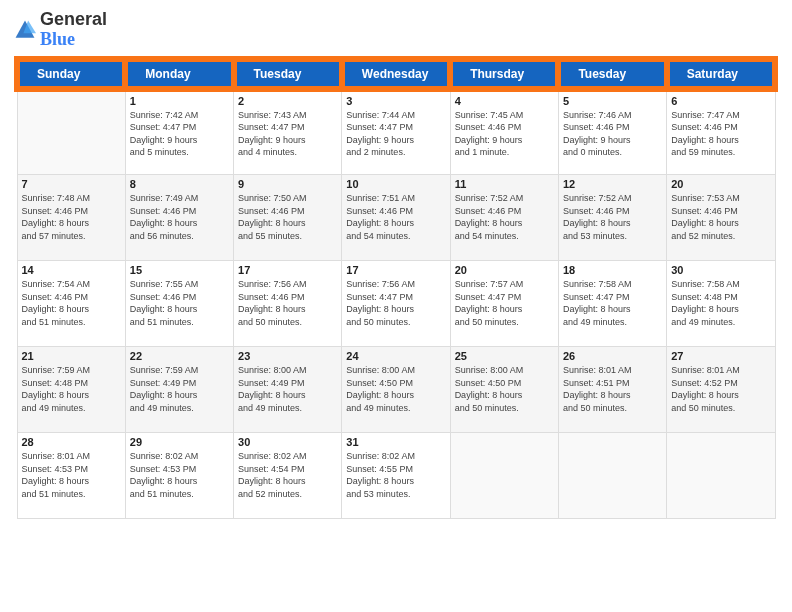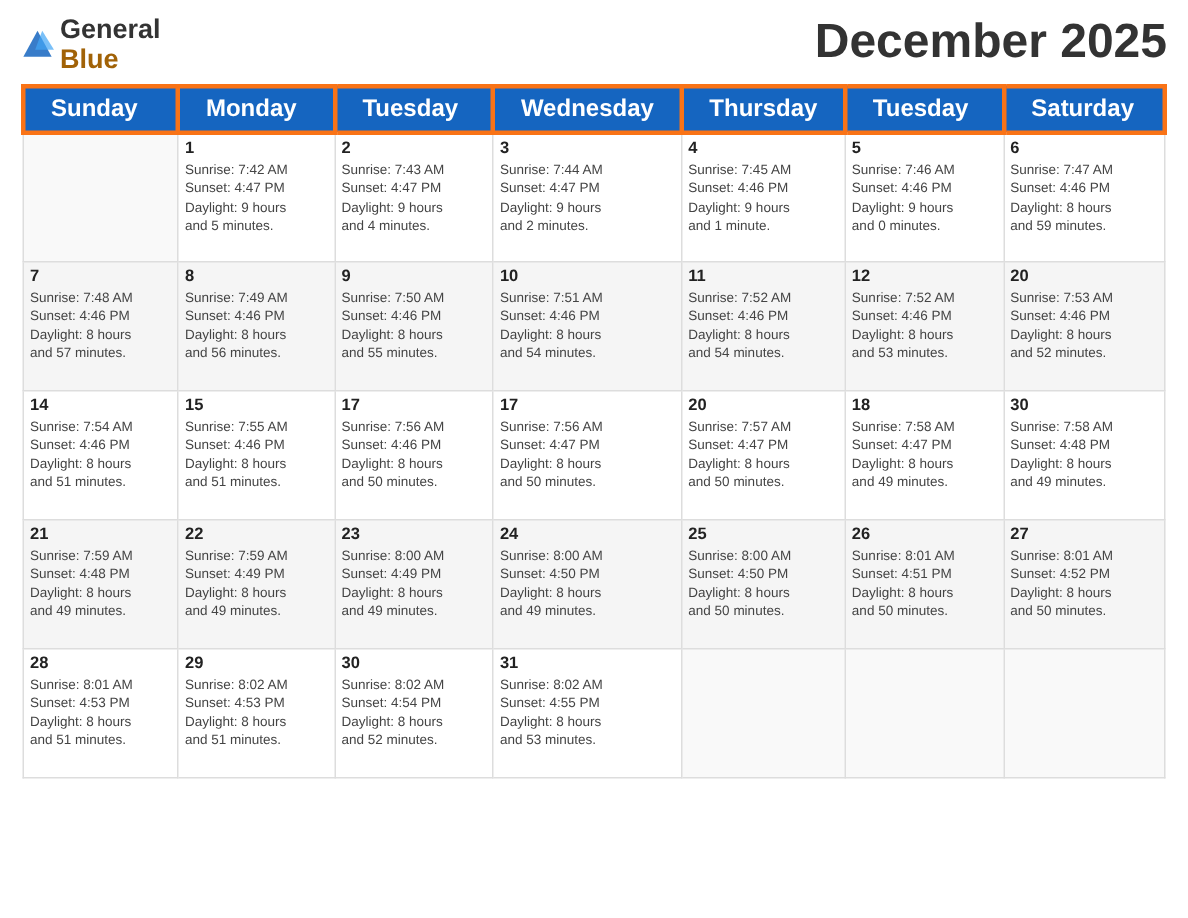--- a/index.html
+++ b/index.html
@@ -25,21 +25,21 @@
       display: flex;
       align-items: center;
       gap: 4px;
     }
     .logo-text {
       font-size: 18px;
       font-weight: bold;
       line-height: 1.1;
     }
     .logo-general { color: #333; }
-    .logo-blue { color: #a16207; }
+    .logo-blue { color: #3b82f6; font-family: Liberation Serif, serif; }
     .logo-icon {
       width: 22px;
       height: 22px;
     }
     .title-block {
       text-align: right;
     }
     .month-title {
       font-size: 32px;
       font-weight: bold;
@@ -51,25 +51,25 @@
       color: #555;
     }
     .calendar {
       width: 100%;
       border-collapse: collapse;
       border: 1px solid #ccc;
     }
     .calendar th {
       background: #1565c0;
       color: #fff;
-      font-size: 16px;
+      font-size: 12px;
       font-weight: bold;
       padding: 5px 17px;
       text-align: left;
-      border: 3px solid #f97316;
+      border: 6px solid #f97316;
     }
     .calendar td {
       vertical-align: top;
       border: 1px solid #ddd;
       padding: 3px 4px;
       font-size: 9.5px;
       color: #333;
       width: calc(100% / 7);
       height: 86px;
     }
@@ -103,21 +103,20 @@
         <polygon points="18,2 28,18 12,18" fill="#42a5f5" opacity="0.7"></polygon>
       </svg>
       <div>
         <div class="logo-text">
           <span class="logo-general">General</span><br>
           <span class="logo-blue">Blue</span>
         </div>
       </div>
     </div>
     <div class="title-block">
-      <div class="month-title">December 2025</div>
     </div>
   </div>
 
   <table class="calendar">
     <thead>
       <tr>
         <th>Sunday</th>
         <th>Monday</th>
         <th>Tuesday</th>
         <th>Wednesday</th>

